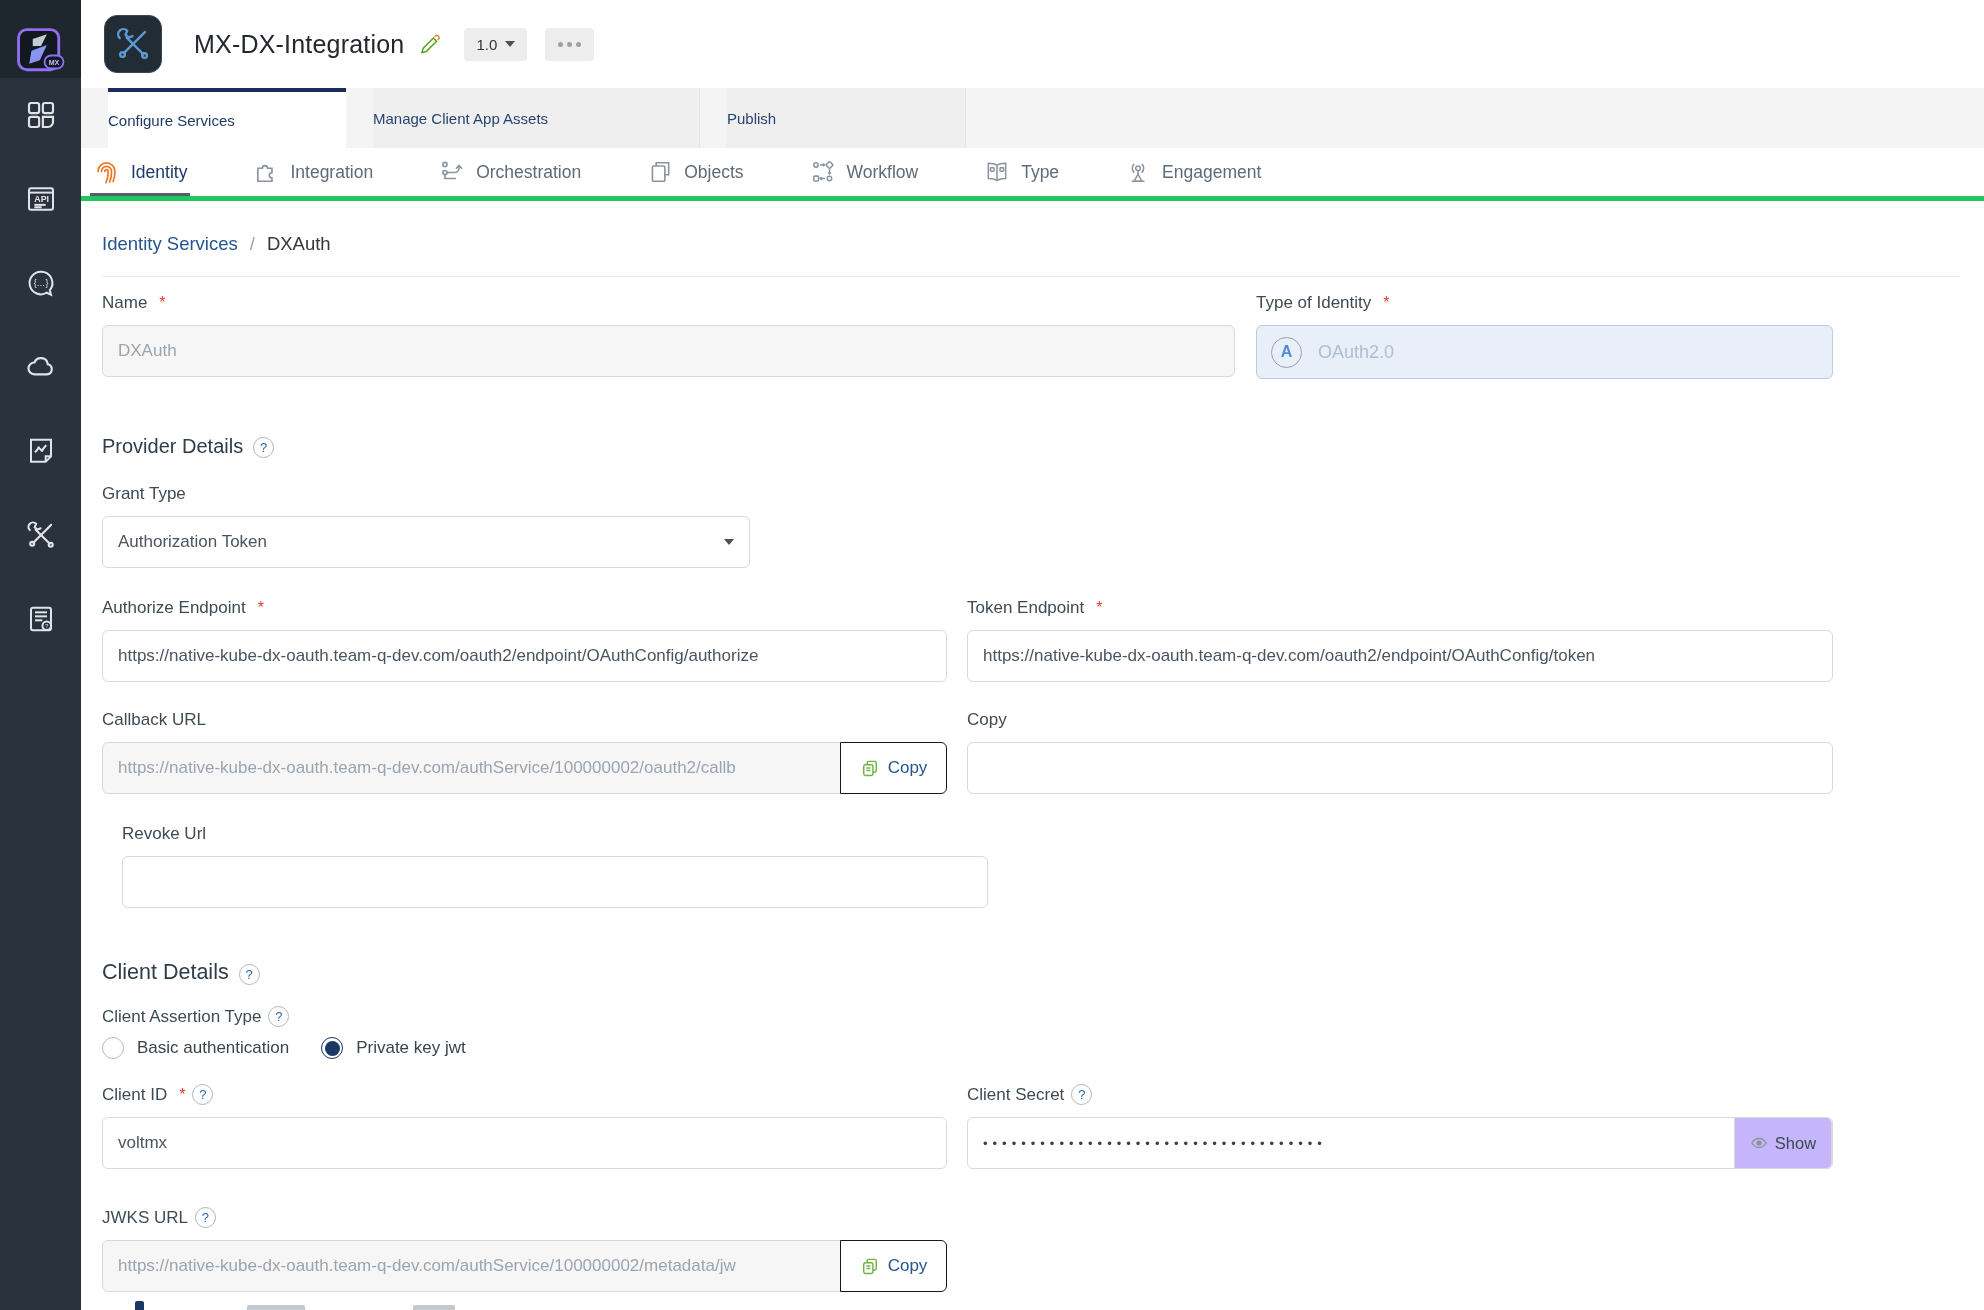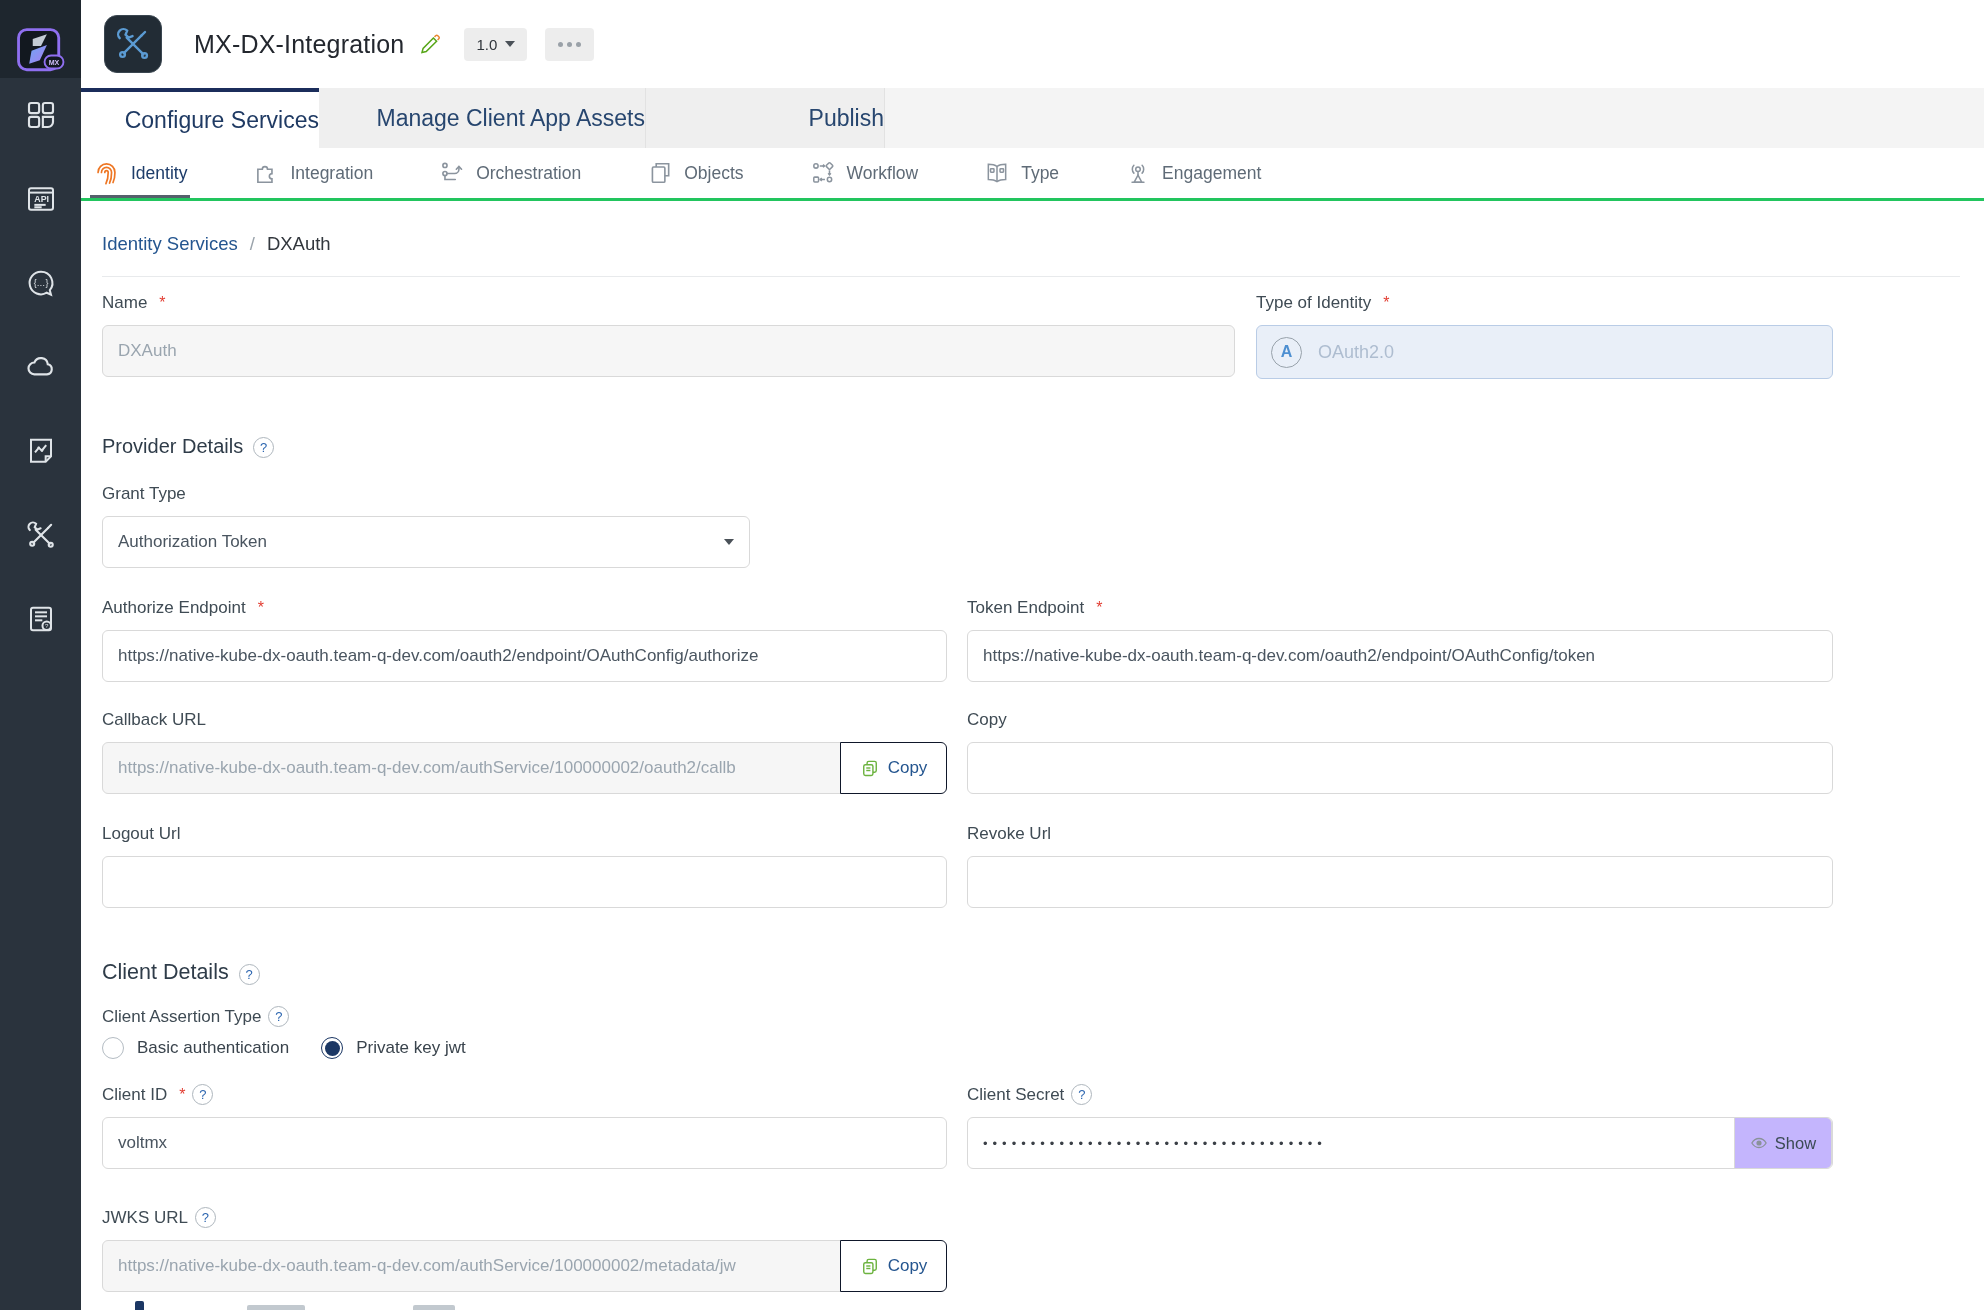--- a/index.html
+++ b/index.html
@@ -25,28 +25,28 @@
   .pencil-btn { margin-left:14px; background:none; border:none; cursor:pointer; display:flex; }
   .version-btn { margin-left:22px; background:#ededed; border:none; border-radius:4px; height:33px; padding:0 12px;
     font-size:15px; color:#30353b; display:flex; align-items:center; gap:8px; cursor:pointer; font-family:inherit; }
   .caret-down { width:0; height:0; border-left:5px solid transparent; border-right:5px solid transparent; border-top:6px solid #4a5158; display:inline-block; }
   .more-btn { margin-left:18px; background:#ededed; border:none; border-radius:4px; height:33px; padding:0 13px;
     display:flex; align-items:center; gap:4px; cursor:pointer; }
   .more-btn i { width:5px; height:5px; border-radius:50%; background:#9aa1a8; display:inline-block; }
 
   
   .tabbar { height:60px; display:flex; background:#f4f4f4; }
-  .tab { display:flex; align-items:center; justify-content:flex-end; font-size:23px; color:#27466f; cursor:pointer;
-    background:#efefef; border-right:1px solid #e2e2e2; }
+  .tab { display:flex; align-items:center; justify-content:flex-start; font-size:15px; color:#27466f; cursor:pointer;
+    background:#efefef; border-right:1px solid #e2e2e2;margin-left:27px; }
   .tab.t1 { width:238px; } .tab.t2 { width:327px; } .tab.t3 { width:239px; }
   .tab.active { background:#fff; border-top:4px solid #1b2d5b; border-right:none; font-weight:500; color:#1f3a63; }
   .tab-fill { flex:1; background:#f4f4f4; }
 
   
-  .subtabbar { height:53px; background:#fff; border-bottom:3px solid #22c55e; display:flex; align-items:stretch;
+  .subtabbar { height:53px; background:#fff; border-bottom:5px solid #22c55e; display:flex; align-items:stretch;
     padding-left:9px; gap:60px; }
   .subtab { display:flex; align-items:center; gap:11px; font-size:17.5px; color:#5f6b77; cursor:pointer; position:relative; padding:0 3px; }
   .subtab svg { stroke:#8b949e; }
   .subtab.active { color:#1d3c69; font-weight:500; }
   .subtab.active::after { content:""; position:absolute; left:0; right:0; bottom:0; height:3px; background:#55606b; }
   .subtab.active svg { stroke:#ee7623; }
 
   
   .content { flex:1; background:#fff; padding:0 24px 0 21px; position:relative; }
   .breadcrumb { margin-top:32px; font-size:18.5px; display:flex; gap:12px; align-items:baseline; }
@@ -383,28 +383,20 @@
           <div class="label lbl-gap">
               <span>Copy</span>
             </div>
           <div class="input">
               <span></span>
             </div>
         </div>
       </div>
 
       <div class="row" style="margin-top:30px;">
-        <div class="col-l">
-          <div class="label lbl-gap">
-              <span>Logout Url</span>
-            </div>
-          <div class="input">
-              <span></span>
-            </div>
-        </div>
         <div class="col-r">
           <div class="label lbl-gap">
               <span>Revoke Url</span>
             </div>
           <div class="input">
               <span></span>
             </div>
         </div>
       </div>
 

